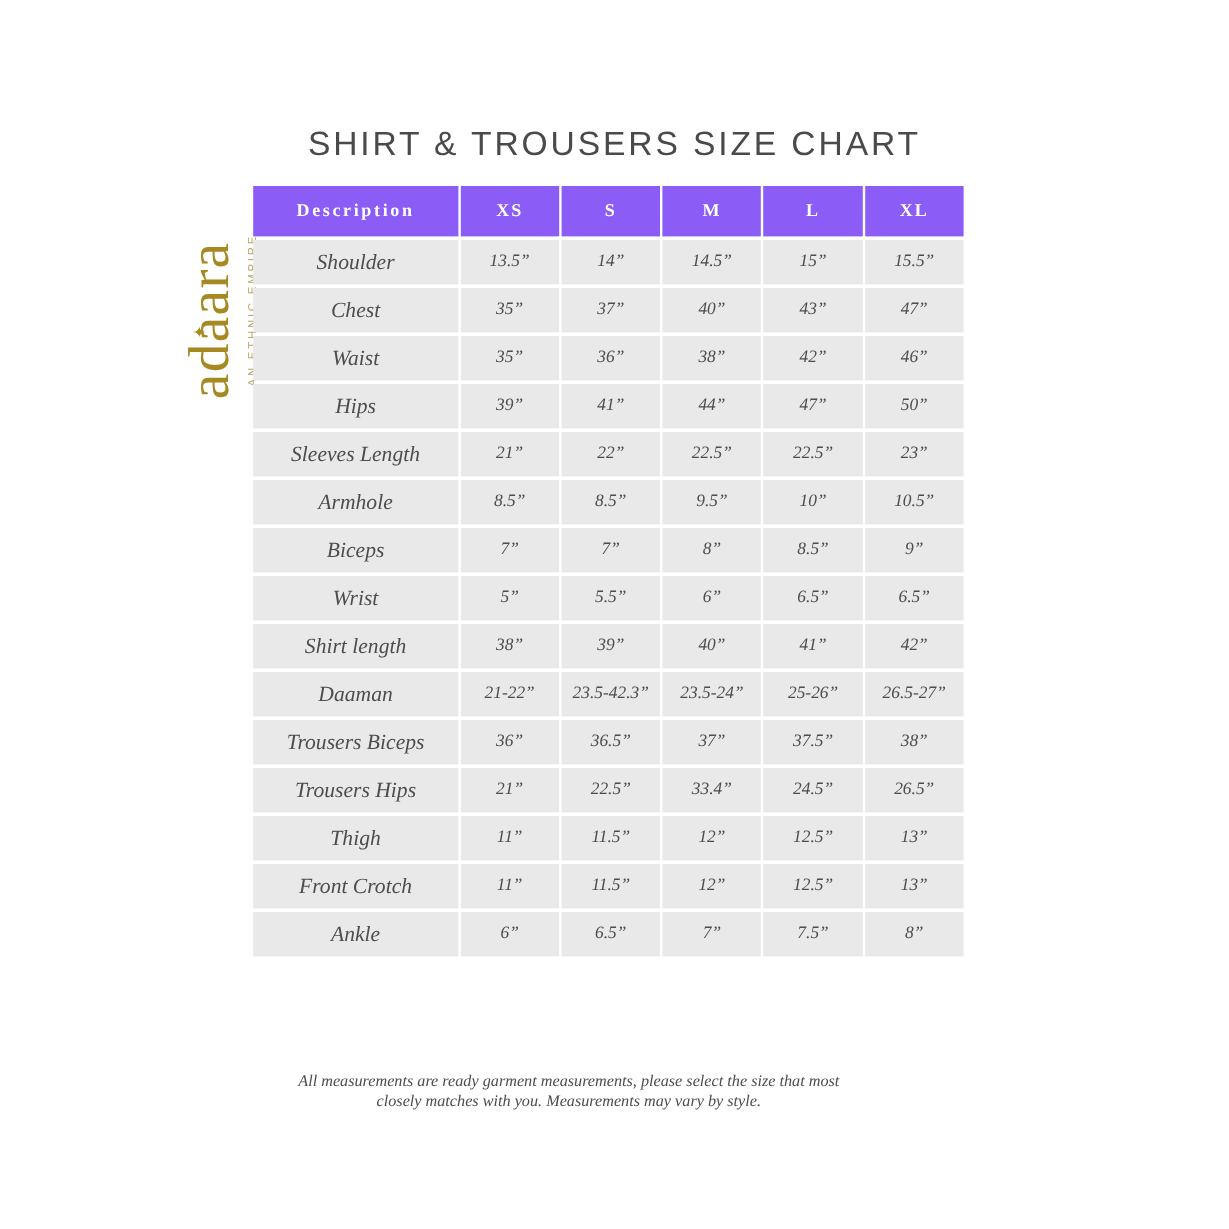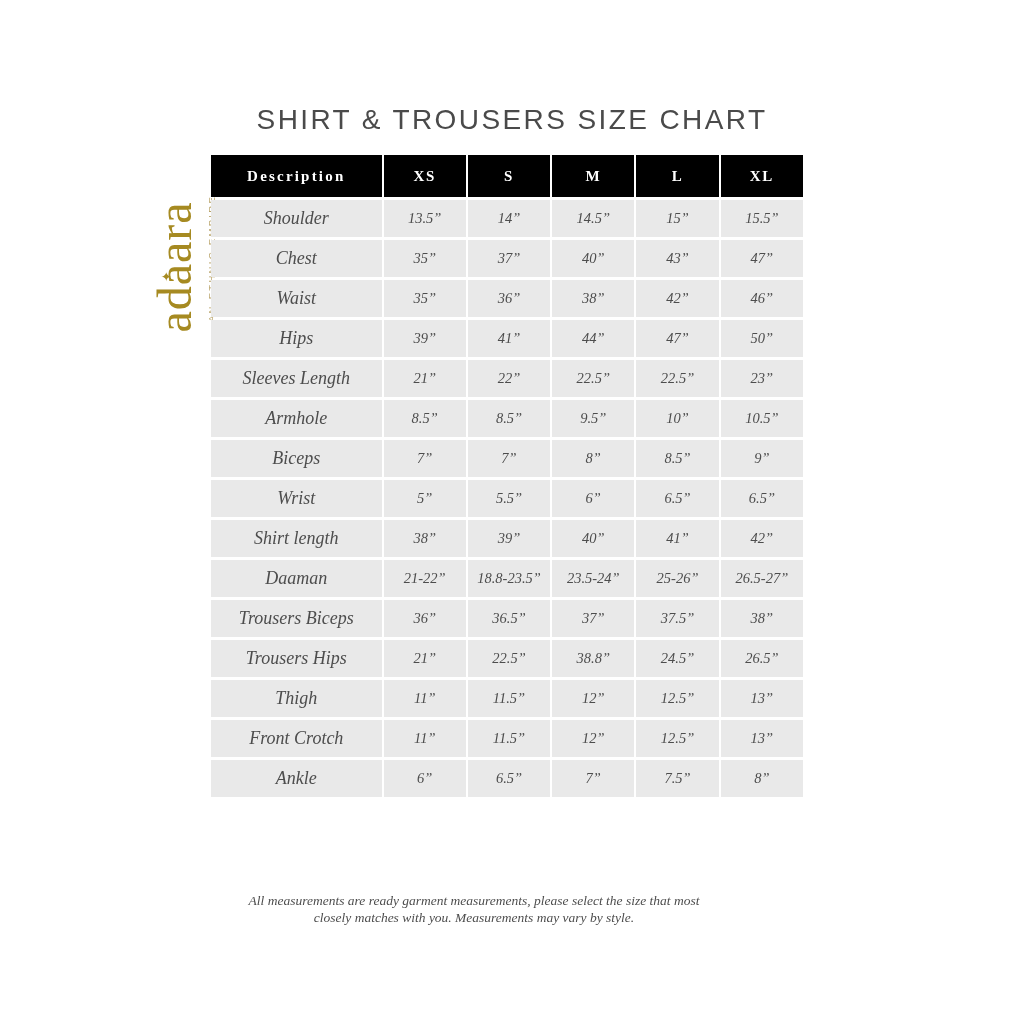--- a/index.html
+++ b/index.html
@@ -106,21 +106,21 @@
     font-style: italic;
     font-size: 15px;
     color: #4d4d4d;
     background: #e9e9e9;
     white-space: nowrap;
   }
   table.size-chart col.desc-col { width: 170px; }
   table.size-chart col.size-col { width: 82px; }
 
   table.size-chart thead th {
-    background: #000000;
+    background: #8b5cf6;
     color: #ffffff;
     font-style: normal;
     font-family: "Liberation Serif", serif;
     letter-spacing: 1.6px;
     font-size: 15px;
     height: 42px;
   }
   table.size-chart thead th.desc-head {
     letter-spacing: 2.2px;
   }
@@ -247,38 +247,38 @@
           <td class="row-label">Shirt length</td>
           <td class="val">38”</td>
           <td class="val">39”</td>
           <td class="val">40”</td>
           <td class="val">41”</td>
           <td class="val">42”</td>
         </tr>
         <tr>
           <td class="row-label">Daaman</td>
           <td class="val">21-22”</td>
-          <td class="val">18.8-23.5”</td>
+          <td class="val">23.5-42.3”</td>
           <td class="val">23.5-24”</td>
           <td class="val">25-26”</td>
           <td class="val">26.5-27”</td>
         </tr>
         <tr>
           <td class="row-label">Trousers Biceps</td>
           <td class="val">36”</td>
           <td class="val">36.5”</td>
           <td class="val">37”</td>
           <td class="val">37.5”</td>
           <td class="val">38”</td>
         </tr>
         <tr>
           <td class="row-label">Trousers Hips</td>
           <td class="val">21”</td>
           <td class="val">22.5”</td>
-          <td class="val">38.8”</td>
+          <td class="val">33.4”</td>
           <td class="val">24.5”</td>
           <td class="val">26.5”</td>
         </tr>
         <tr>
           <td class="row-label">Thigh</td>
           <td class="val">11”</td>
           <td class="val">11.5”</td>
           <td class="val">12”</td>
           <td class="val">12.5”</td>
           <td class="val">13”</td>

